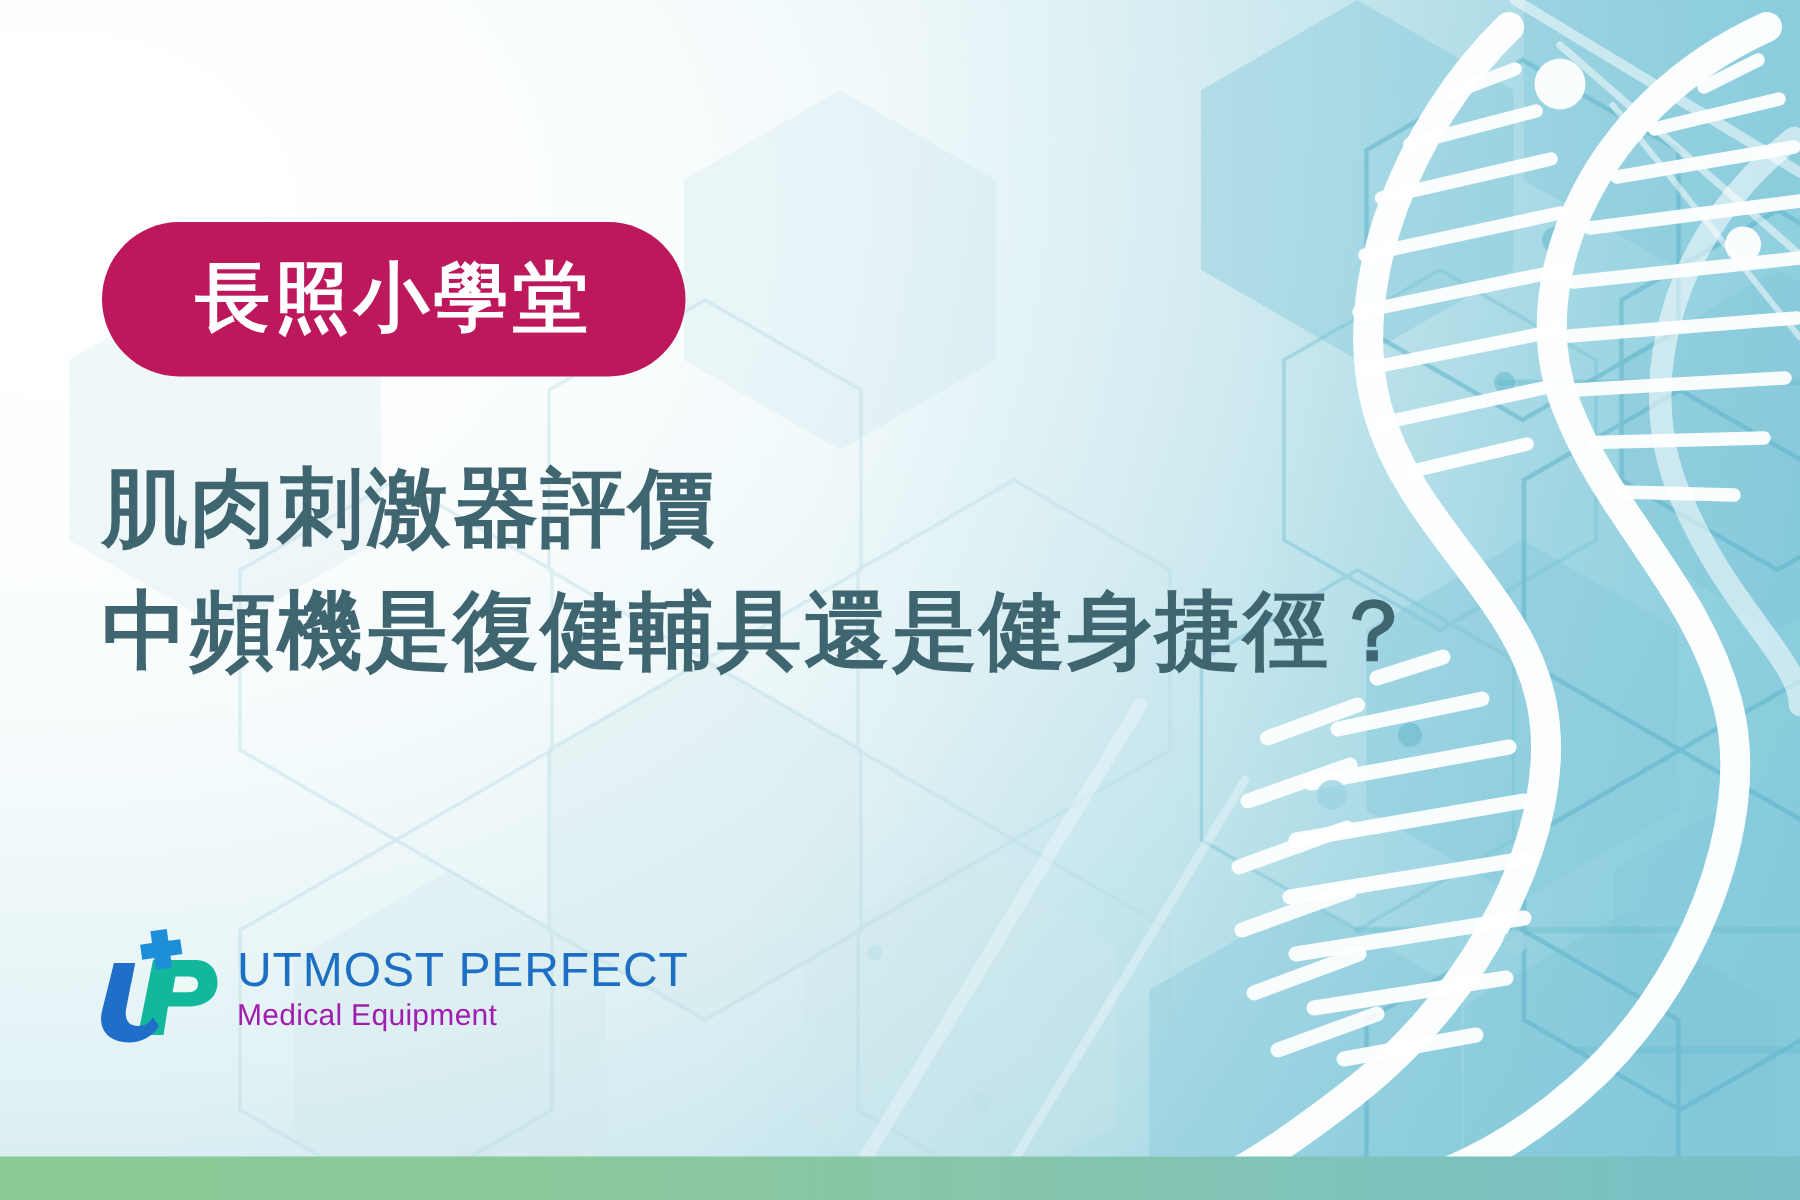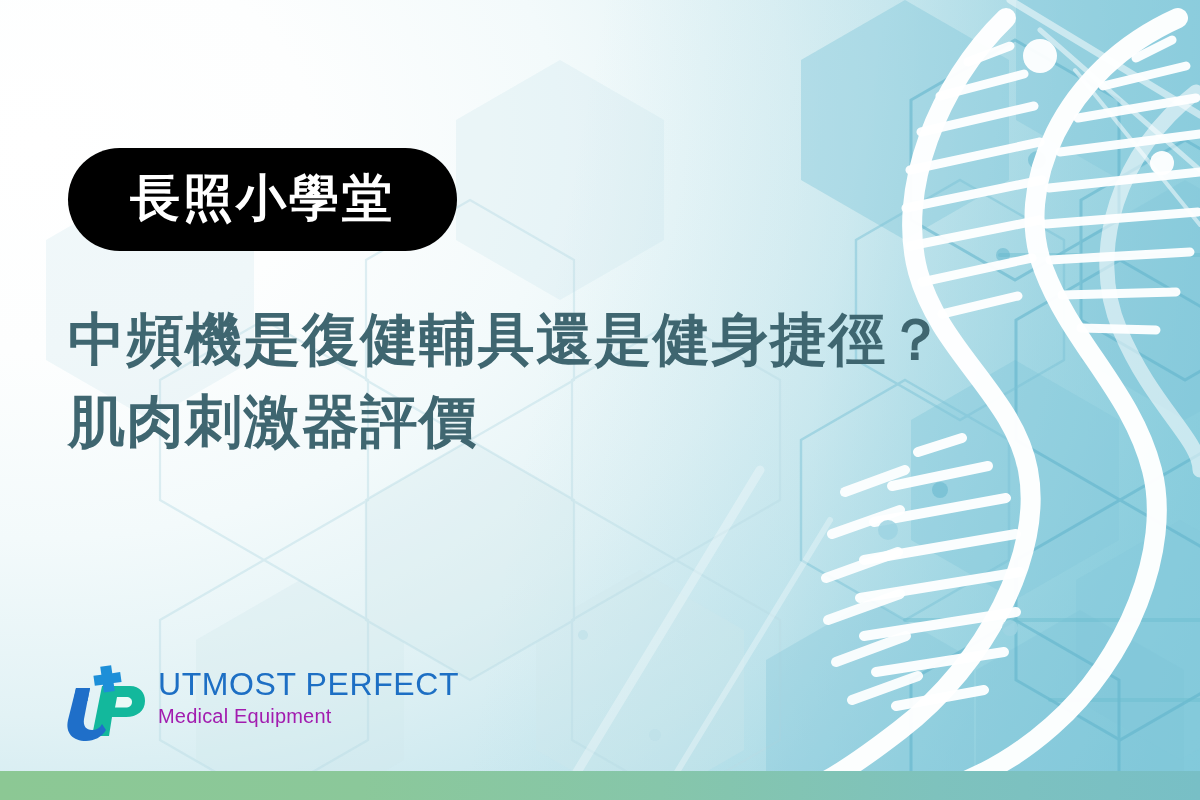--- a/index.html
+++ b/index.html
@@ -45,21 +45,21 @@
   }
 
   
   .badge {
     position: absolute;
     left: 68px;
     top: 148px;
     width: 389px;
     height: 103px;
     border-radius: 52px;
-    background: #000000;
+    background: #be185d;
     display: flex;
     align-items: center;
     justify-content: center;
   }
   .badge-text {
     color: #ffffff;
     font-size: 50px;
     font-weight: 700;
     letter-spacing: 3px;
     line-height: 1;
@@ -80,23 +80,23 @@
     font-weight: 700;
     line-height: 82px;
     letter-spacing: 1.5px;
     white-space: nowrap;
   }
 
   
   .logo {
     position: absolute;
     left: 62px;
-    top: 664px;
+    top: 618px;
     display: flex;
-    align-items: flex-start;
+    align-items: center;
     gap: 12px;
   }
   .logo-mark {
     width: 84px;
     height: 80px;
     flex: 0 0 auto;
   }
   .logo-mark svg { display: block; }
   .logo-words {
     display: flex;
@@ -296,22 +296,22 @@
         </g>
       </g>
     </svg>
   </div>
 
   <div class="badge">
     <span class="badge-text">長照小學堂</span>
   </div>
 
   <div class="headline">
+    <div class="headline-line">肌肉刺激器評價</div>
     <div class="headline-line">中頻機是復健輔具還是健身捷徑？</div>
-    <div class="headline-line">肌肉刺激器評價</div>
   </div>
 
   <div class="logo">
     <span class="logo-mark">
       <svg viewBox="0 0 84 80" xmlns="http://www.w3.org/2000/svg" aria-hidden="true">
 
         <path d="M36 22 L68 22 C78 22 83 29 83 37 C83 47 75 53 64 53 L50 53 L47 72 L30 72 L40 22 Z" fill="#13b89c"></path>
         <path d="M55 33 L64 33 C68 33 70 35 70 38 C70 41.5 67.5 43.5 63.5 43.5 L53 43.5 Z" fill="#ffffff" opacity="0.92"></path>
 
         <path d="M14 24 L28 24 L22 55 C21 62 24 66 30 66 C34.5 66 38 64 40 60 L44 66 C40 73 32 77 24 77 C11 77 3 69 6 56 Z" fill="#1f6fc9"></path>

